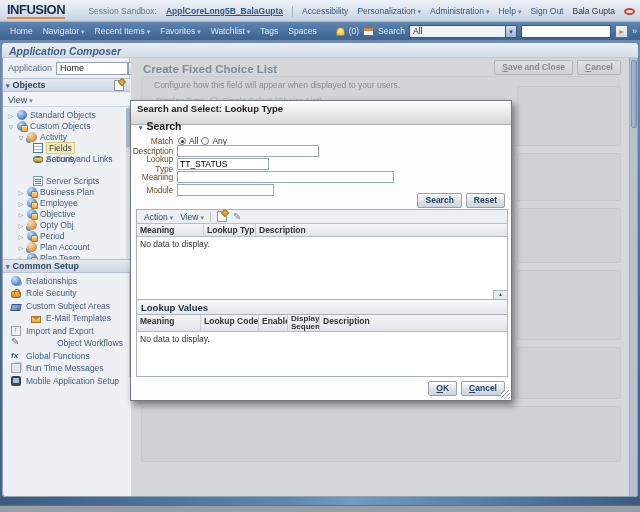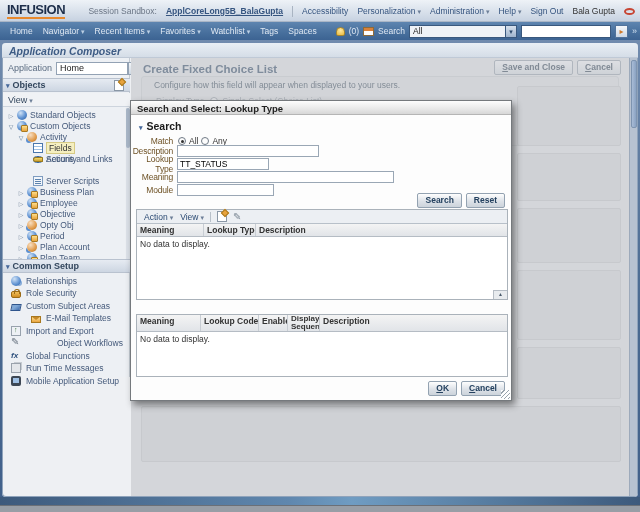--- a/index.html
+++ b/index.html
@@ -136,21 +136,21 @@
     border:1px solid #7e94b0;border-radius:2px;}
   .tsb{position:absolute;left:123px;top:50px;width:4px;height:151px;background:#dde2e9;}
   .tsb .thumb{position:absolute;left:0;top:0;width:4px;height:40px;background:#aab8c9;border-radius:2px;}
   
   .footband{position:absolute;left:0;top:497px;width:640px;height:8px;
     background:linear-gradient(90deg,#3d5a7c,#5f87ae 45%,#6f9cc2 55%,#3d5a7c);}
   .footbar{position:absolute;left:0;top:505px;width:640px;height:7px;background:#989ea6;border-top:1px solid #6b7077;}
   
   .dialog{position:absolute;left:130px;top:100px;width:382px;height:301px;background:#fdfdfd;
     border:1px solid #75797d;box-shadow:3px 4px 7px rgba(0,0,0,0.45);z-index:20;}
-  .dtitle{position:absolute;left:0;top:0;width:100%;height:14px;
+  .dtitle{position:absolute;left:0;top:0;width:100%;height:24px;
     background:linear-gradient(#fdfdfd,#e8e8e8 60%,#d7d7d7);border-bottom:1px solid #b5b5b5;}
   .dtitle .t{font-size:9.5px;font-weight:bold;color:#222;margin:2px 0 0 6px;}
   .shdr{position:absolute;left:8px;top:19px;display:flex;align-items:center;gap:4px;
     font-size:10.5px;font-weight:bold;color:#1c1c1c;}
   .frow{position:absolute;left:0;height:12px;display:flex;align-items:center;}
   .flbl{width:42px;text-align:right;font-size:8.5px;color:#6e5226;flex:none;letter-spacing:-0.2px;}
   .fin{margin-left:4px;height:12px;border:1px solid #9aa7b5;background:#fff;font-size:8.5px;
     padding:0 2px;font-family:Liberation Sans, sans-serif;}
   .matchopts{display:flex;align-items:center;gap:3px;margin-left:5px;font-size:8.5px;color:#333;}
   .srbtns{position:absolute;right:6px;top:92px;display:flex;gap:4px;}
@@ -444,20 +444,23 @@
         <span class="th" style="width:67px;">Meaning</span>
         <span class="th" style="width:52px;">Lookup Type</span>
         <span class="th" style="flex:1;border-right:none;">Description</span>
       </div>
       <div class="tbody" style="height:62px;">
         <span class="nodata">No data to display.</span>
         <span class="corner"></span>
       </div>
     </div>
 
+    <div class="lvhdr" style="top:198px;">
+      <span class="t">Lookup Values</span>
+    </div>
     <div class="rtable" style="top:213px;">
       <div class="thead" style="height:17px;align-items:stretch;">
         <span class="th" style="width:64px;">Meaning</span>
         <span class="th" style="width:58px;">Lookup Code</span>
         <span class="th" style="width:29px;">Enabled</span>
         <span class="th small" style="width:32px;">Display Sequence</span>
         <span class="th" style="flex:1;border-right:none;">Description</span>
       </div>
       <div class="tbody" style="height:44px;">
         <span class="nodata">No data to display.</span>

